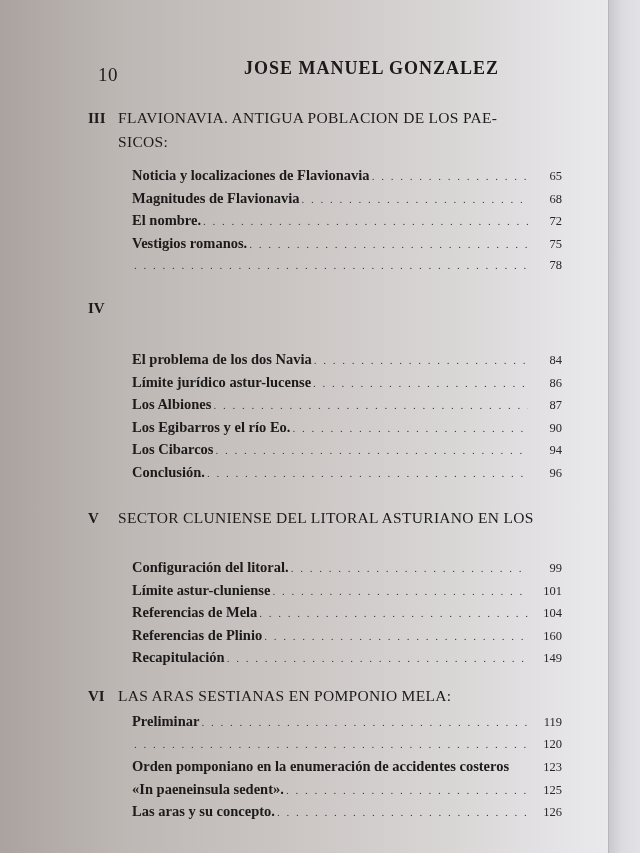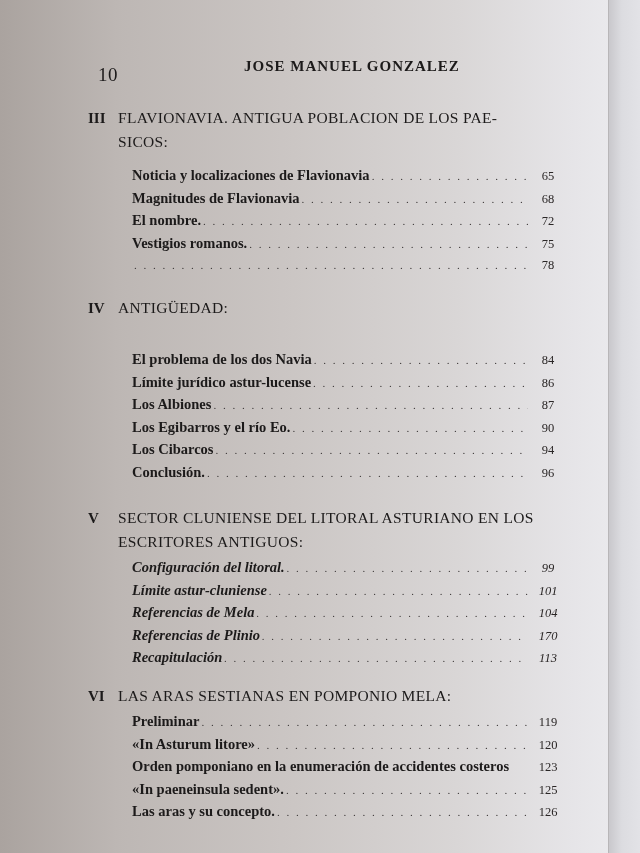--- a/index.html
+++ b/index.html
@@ -19,21 +19,21 @@
       background: linear-gradient(90deg, #c9c8cc 0%, #dcdce0 40%, #e3e3e7 100%);
       border-left: 1px solid #b8b6b8;
     }
     .running-head { position: absolute; top: 58px; left: 0; width: 608px; }
     .folio {
       position: absolute; left: 98px; top: 6px;
       font-size: 19px; letter-spacing: 0.5px;
     }
     .author {
       position: absolute; left: 244px; top: 0px;
-      font-size: 15px; font-weight: bold; letter-spacing: 1px;
+      font-size: 18px; font-weight: bold; letter-spacing: 1px;
     }
     .section { position: absolute; left: 0; width: 608px; }
     .sec-num {
       position: absolute; left: 88px; top: 0;
       font-size: 15px; font-weight: bold; text-align: center;
     }
     .sec-title {
       position: absolute; left: 118px; top: 0; width: 420px;
       font-size: 15.5px; line-height: 24px; letter-spacing: 0.3px;
       text-transform: uppercase;
@@ -42,21 +42,21 @@
     .entry {
       position: relative; height: 22.5px; display: flex; align-items: baseline;
       font-size: 14.5px; font-weight: bold; line-height: 22px;
     }
     .entry .label { white-space: nowrap; }
     .entry .dots {
       flex: 1; overflow: hidden; white-space: nowrap; margin: 0 6px 0 2px;
       color: #3a3636; font-weight: normal; letter-spacing: 2px; font-size: 11px;
     }
     .entry .page-num {
-      width: 28px; text-align: center; font-weight: normal; font-size: 12.5px;
+      width: 28px; text-align: right; font-weight: normal; font-size: 12.5px;
       color: #2a2626;
     }
     .entry.nodots .dots { visibility: hidden; }
   </style>
 </head>
 <body>
 
 <div class="page">
 
   <div class="running-head">
@@ -94,21 +94,20 @@
       <div class="entry">
           <span class="dots">. . . . . . . . . . . . . . . . . . . . . . . . . . . . . . . . . . . . . . . . . . . . . . . . . . . . . . .</span>
           <span class="page-num">78</span>
         </div>
     </div>
   </div>
 
   <div class="section" style="top:296px;">
     <span class="sec-num" style="top:4px;">IV</span>
     <div class="sec-title">
-      <div>ANTIGÜEDAD:</div>
     </div>
     <div class="entries" style="top:52px;">
       <div class="entry">
           <span class="label">El problema de los dos Navia</span>
           <span class="dots">. . . . . . . . . . . . . . . . . . . . . . . . . . . . . . . . . . . . . . . . . . . . . . . . . . . . . . .</span>
           <span class="page-num">84</span>
         </div>
       <div class="entry">
           <span class="label">Límite jurídico astur-lucense</span>
           <span class="dots">. . . . . . . . . . . . . . . . . . . . . . . . . . . . . . . . . . . . . . . . . . . . . . . . . . . . . . .</span>
@@ -134,64 +133,62 @@
           <span class="dots">. . . . . . . . . . . . . . . . . . . . . . . . . . . . . . . . . . . . . . . . . . . . . . . . . . . . . . .</span>
           <span class="page-num">96</span>
         </div>
     </div>
   </div>
 
   <div class="section" style="top:506px;">
     <span class="sec-num" style="top:4px;">V</span>
     <div class="sec-title">
       <div>SECTOR CLUNIENSE DEL LITORAL ASTURIANO EN LOS</div>
-      <div>ESCRITORES ANTIGUOS:</div>
-    </div>
-    <div class="entries" style="top:50px;font-style:italic;">
+    </div>
+    <div class="entries" style="top:50px;">
       <div class="entry">
           <span class="label">Configuración del litoral.</span>
           <span class="dots">. . . . . . . . . . . . . . . . . . . . . . . . . . . . . . . . . . . . . . . . . . . . . . . . . . . . . . .</span>
           <span class="page-num">99</span>
         </div>
       <div class="entry">
           <span class="label">Límite astur-cluniense</span>
           <span class="dots">. . . . . . . . . . . . . . . . . . . . . . . . . . . . . . . . . . . . . . . . . . . . . . . . . . . . . . .</span>
           <span class="page-num">101</span>
         </div>
       <div class="entry">
           <span class="label">Referencias de Mela</span>
           <span class="dots">. . . . . . . . . . . . . . . . . . . . . . . . . . . . . . . . . . . . . . . . . . . . . . . . . . . . . . .</span>
           <span class="page-num">104</span>
         </div>
       <div class="entry">
           <span class="label">Referencias de Plinio</span>
           <span class="dots">. . . . . . . . . . . . . . . . . . . . . . . . . . . . . . . . . . . . . . . . . . . . . . . . . . . . . . .</span>
-          <span class="page-num">170</span>
+          <span class="page-num">160</span>
         </div>
       <div class="entry">
           <span class="label">Recapitulación</span>
           <span class="dots">. . . . . . . . . . . . . . . . . . . . . . . . . . . . . . . . . . . . . . . . . . . . . . . . . . . . . . .</span>
-          <span class="page-num">113</span>
+          <span class="page-num">149</span>
         </div>
     </div>
   </div>
 
   <div class="section" style="top:684px;">
     <span class="sec-num" style="top:4px;">VI</span>
     <div class="sec-title">
       <div>LAS ARAS SESTIANAS EN POMPONIO MELA:</div>
     </div>
     <div class="entries" style="top:26px;">
       <div class="entry">
           <span class="label">Preliminar</span>
           <span class="dots">. . . . . . . . . . . . . . . . . . . . . . . . . . . . . . . . . . . . . . . . . . . . . . . . . . . . . . .</span>
           <span class="page-num">119</span>
         </div>
       <div class="entry">
-          <span class="label">«In Asturum litore»</span>
           <span class="dots">. . . . . . . . . . . . . . . . . . . . . . . . . . . . . . . . . . . . . . . . . . . . . . . . . . . . . . .</span>
           <span class="page-num">120</span>
         </div>
       <div class="entry nodots">
           <span class="label">Orden pomponiano en la enumeración de accidentes costeros</span>
           <span class="dots">. . . . . . . . . . . . . . . . . . . . . . . . . . . . . . . . . . . . . . . . . . . . . . . . . . . . . . .</span>
           <span class="page-num">123</span>
         </div>
       <div class="entry">
           <span class="label">«In paeneinsula sedent».</span>

